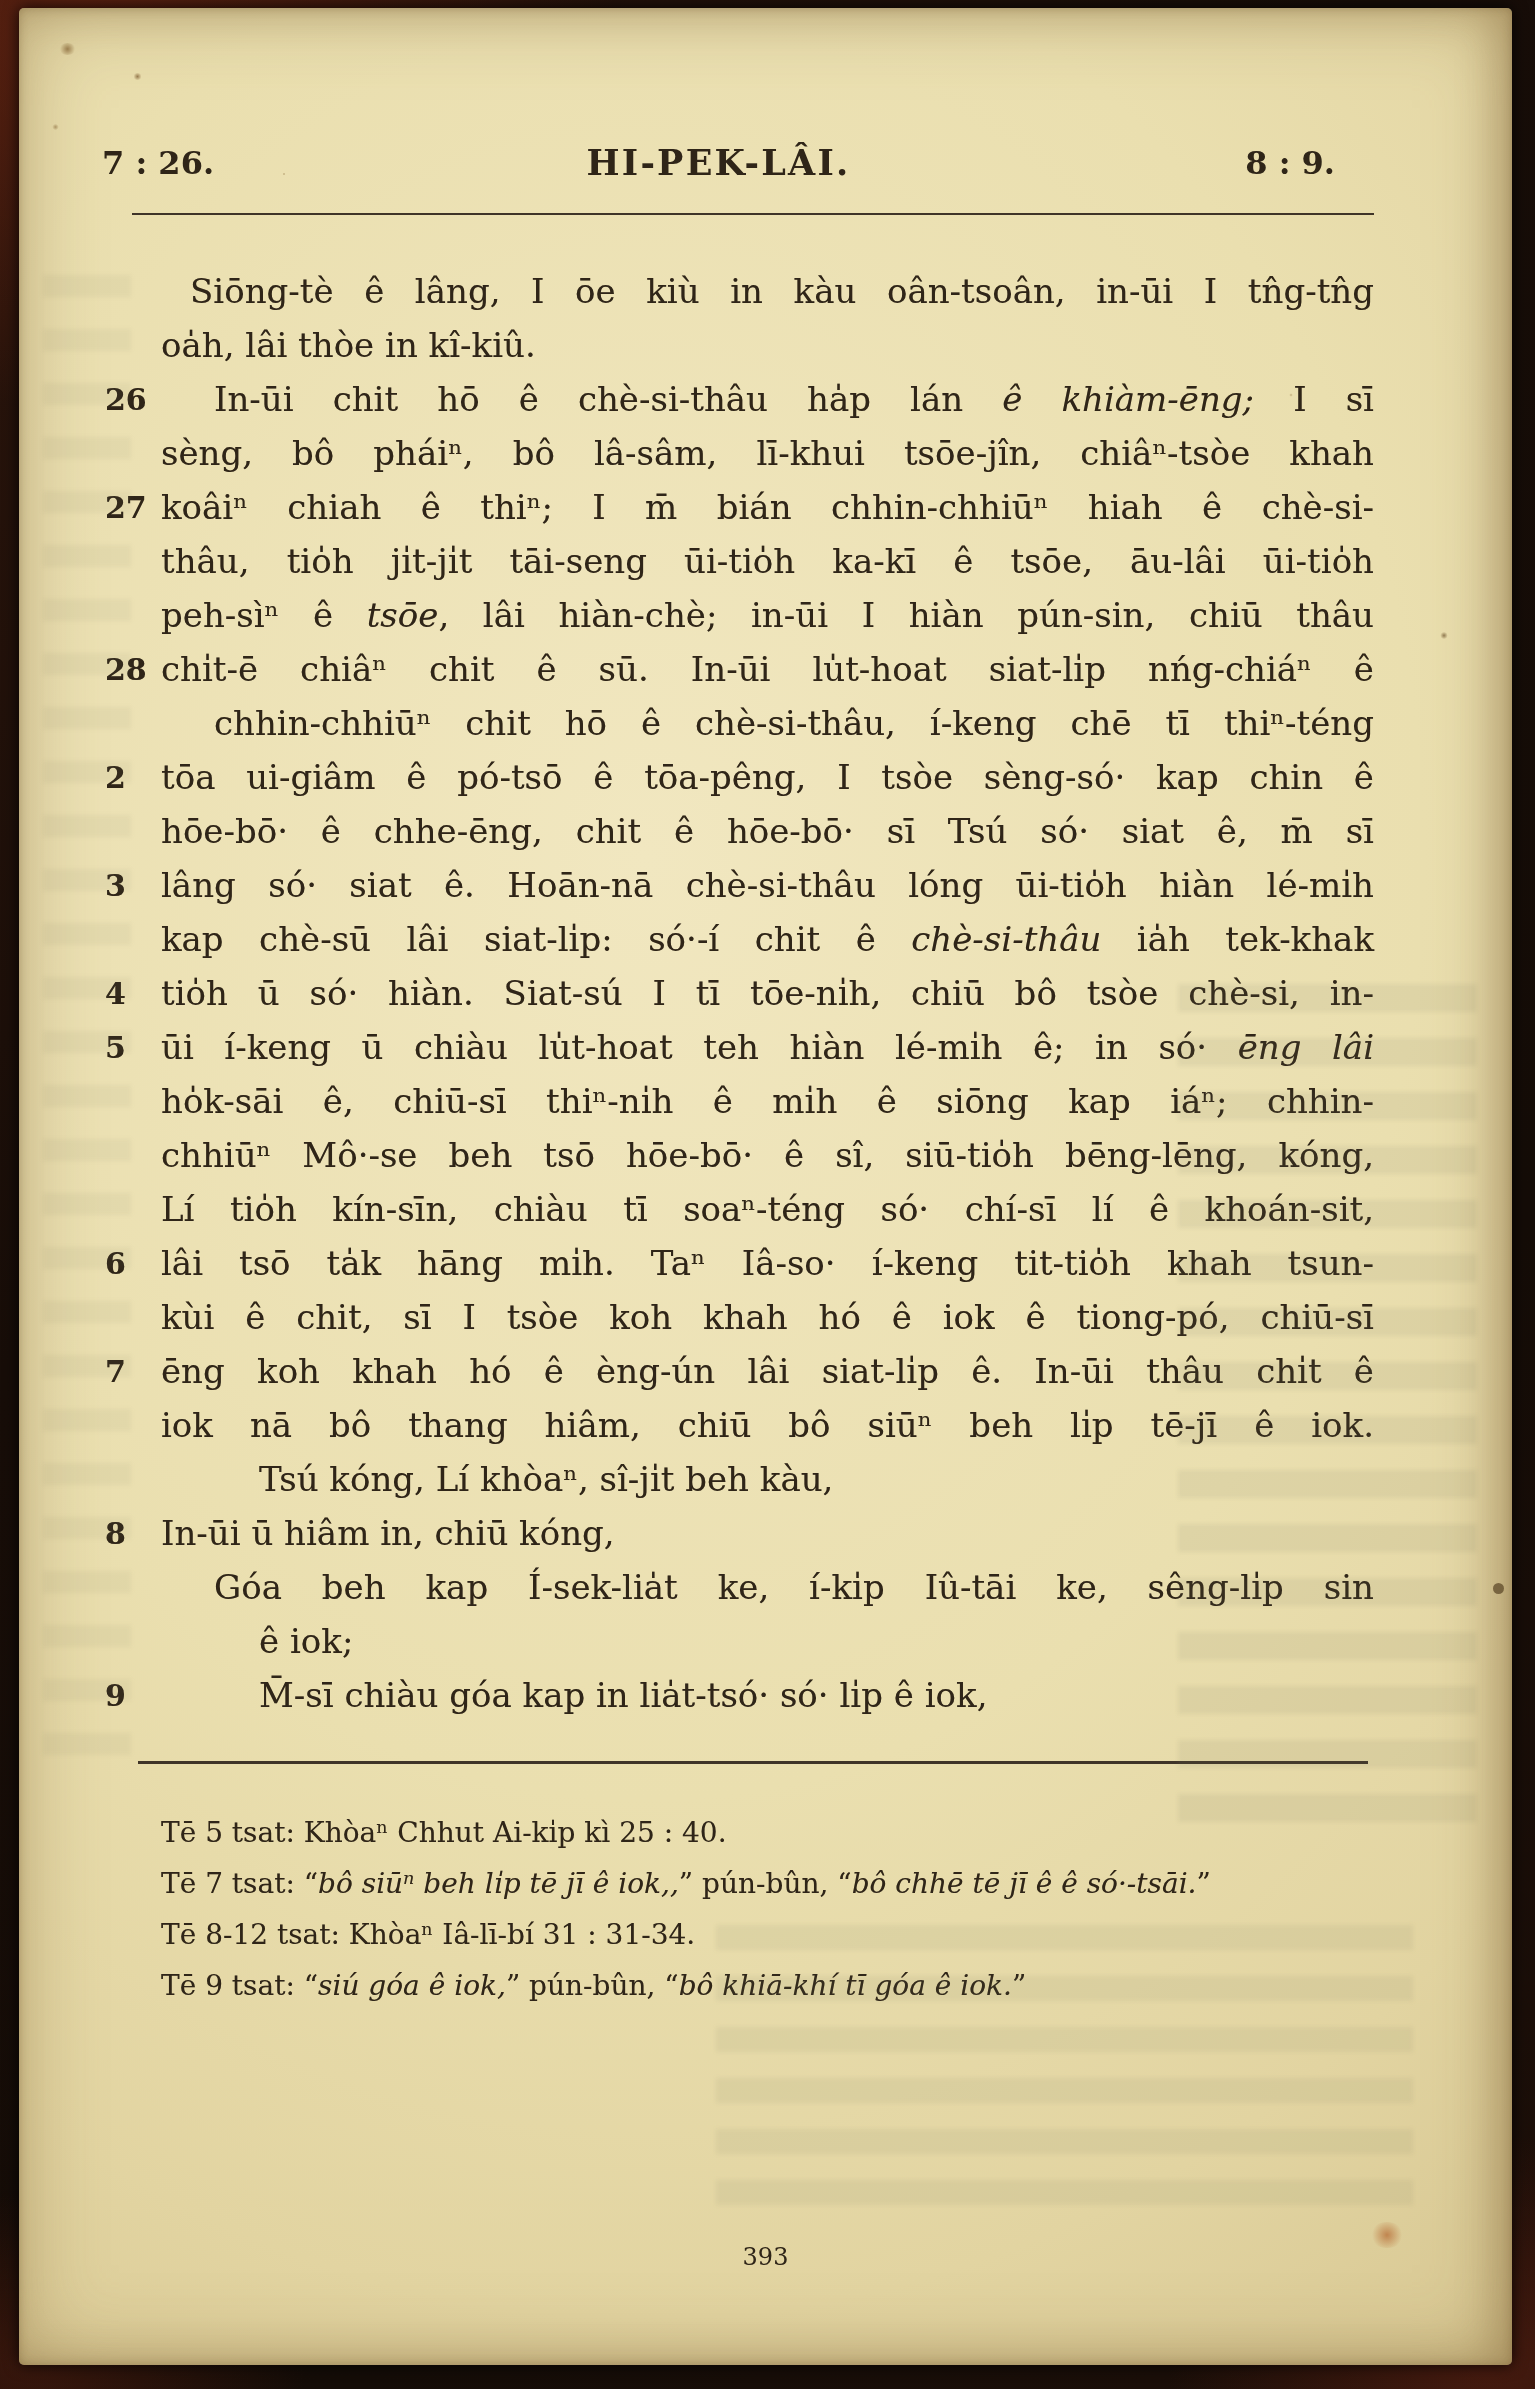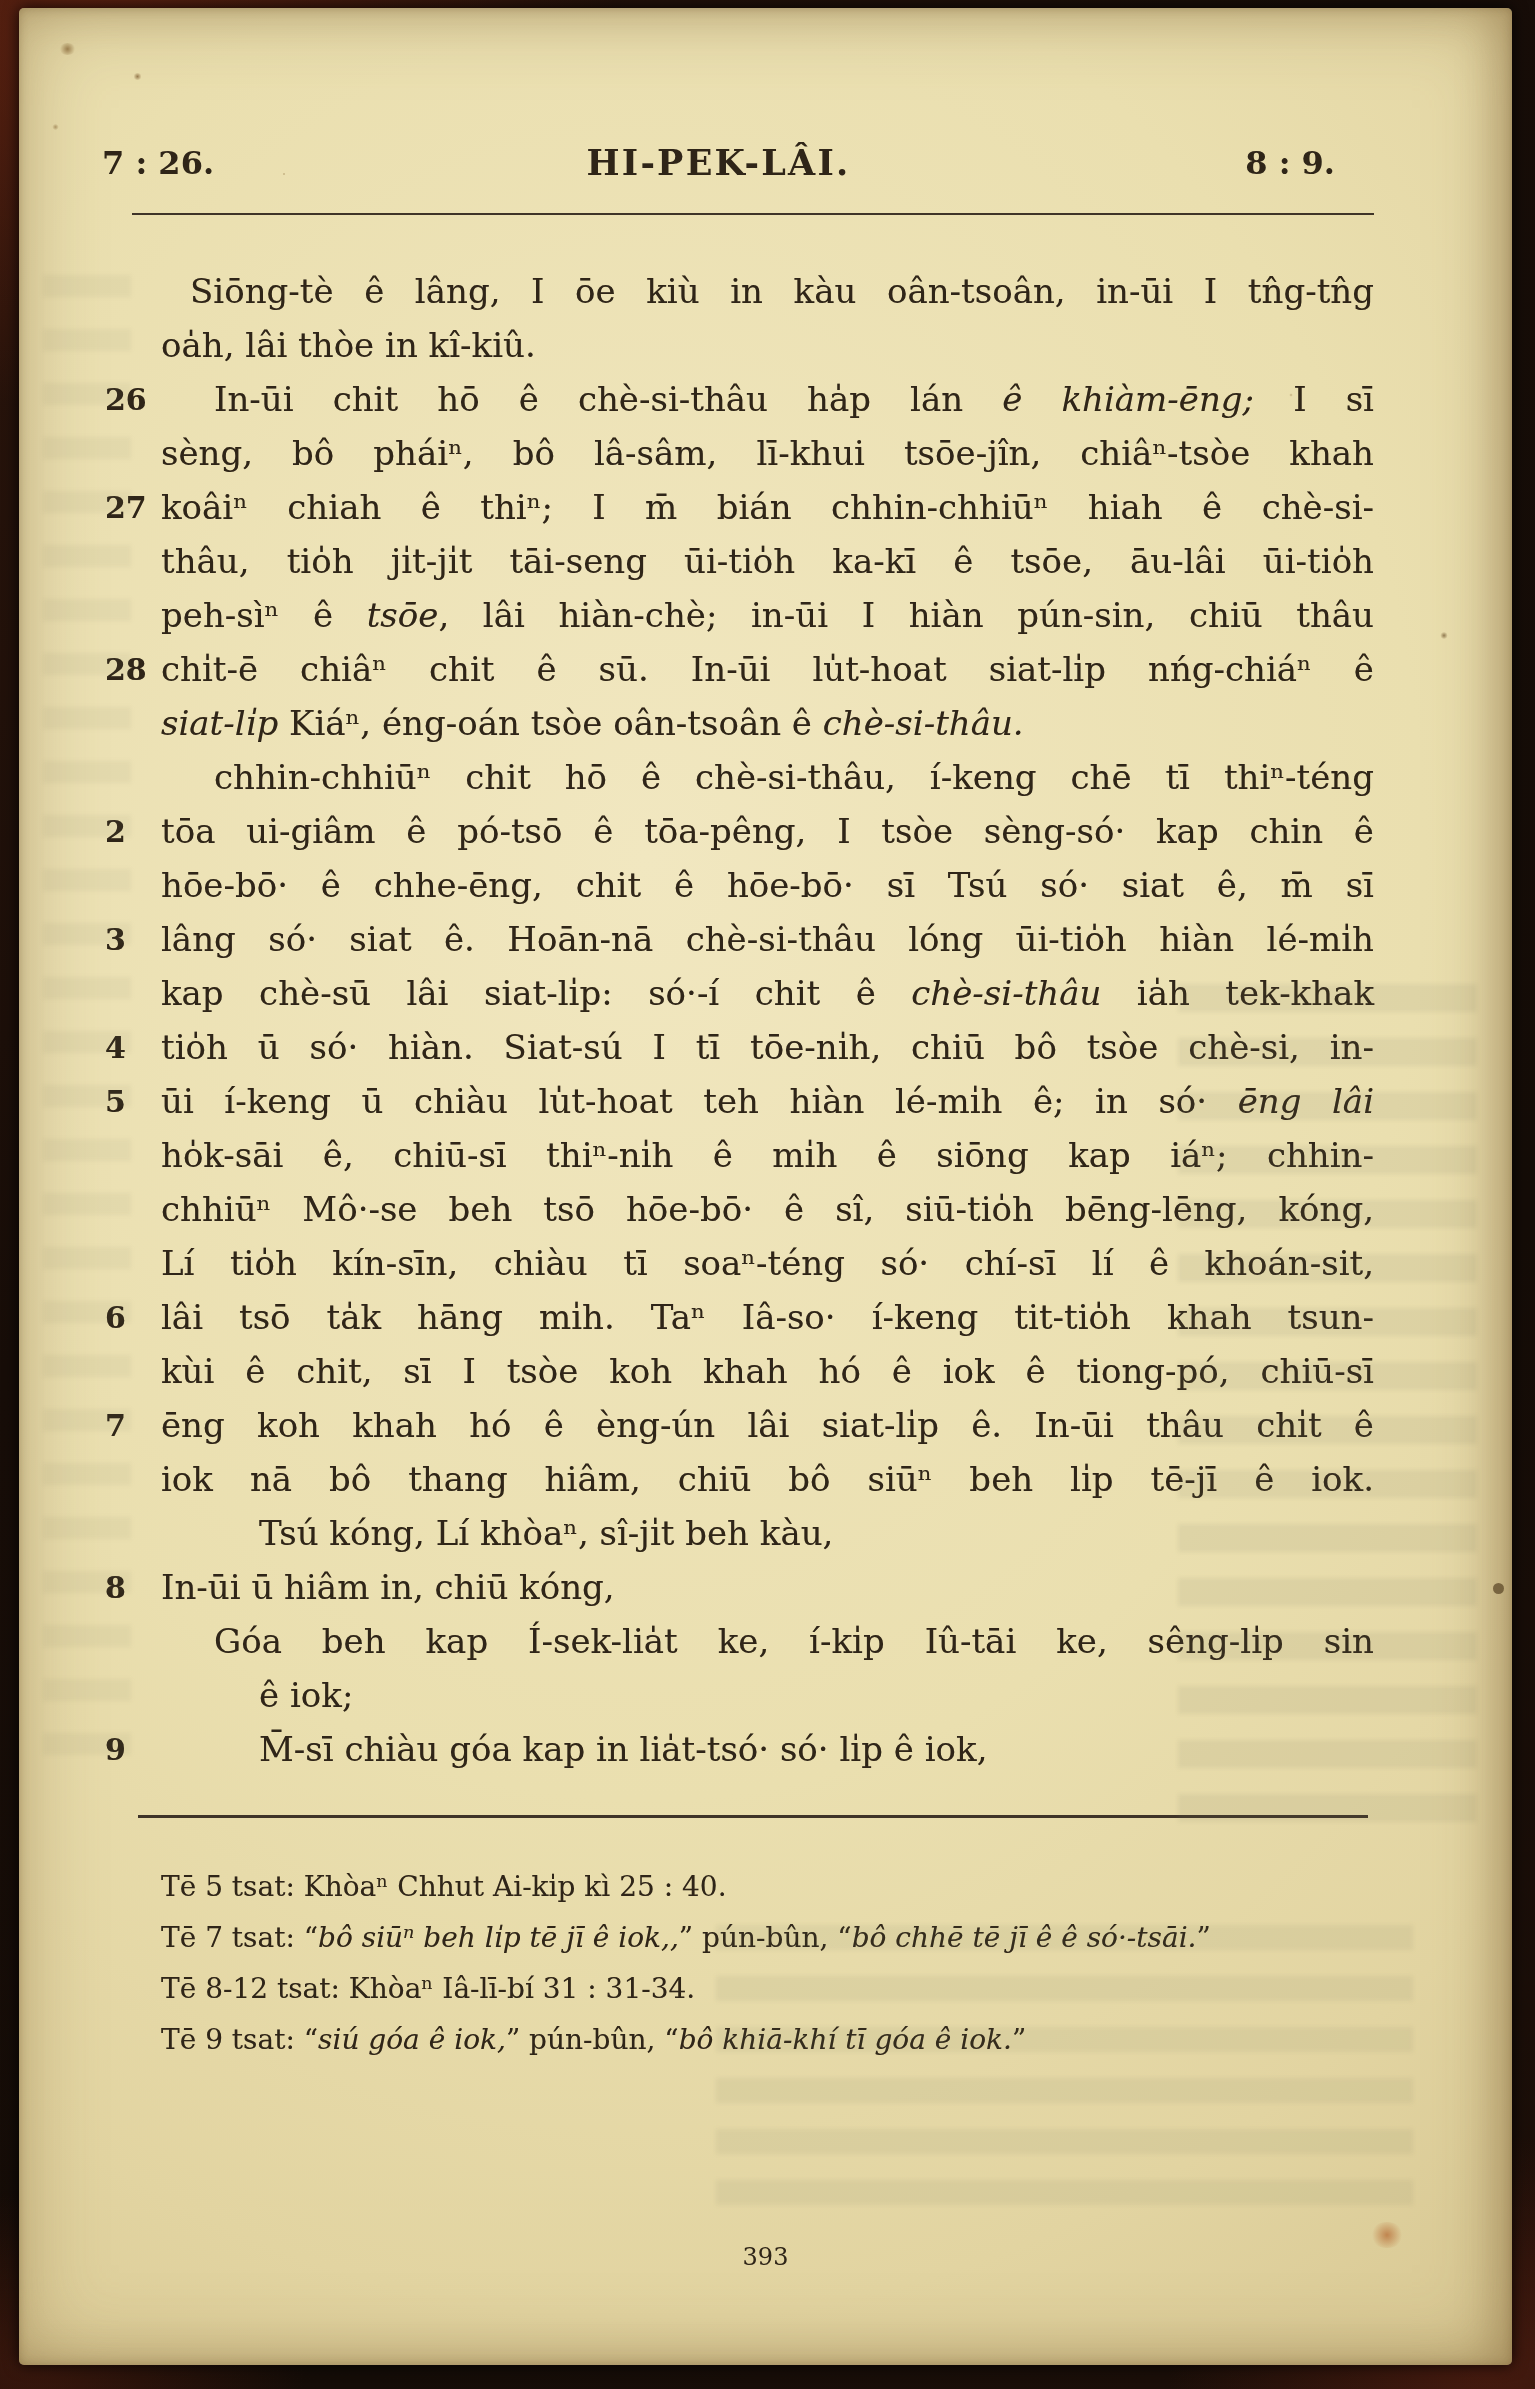--- a/index.html
+++ b/index.html
@@ -108,21 +108,20 @@
 
     <div class="text-block">
         <div class="line ind1"><span>Siōng-tè ê lâng, I ōe kiù in kàu oân-tsoân, in-ūi I tn̂g-tn̂g</span></div>
         <div class="line short"><span>oa̍h, lâi thòe in kî-kiû.</span></div>
         <div class="line ind2"><span class="vnum">26</span><span>In-ūi chit hō ê chè-si-thâu ha̍p lán </span><em>ê khiàm-ēng;</em><span> I sī</span></div>
         <div class="line"><span>sèng, bô pháiⁿ, bô lâ-sâm, lī-khui tsōe-jîn, chiâⁿ-tsòe khah</span></div>
         <div class="line"><span class="vnum">27</span><span>koâiⁿ chiah ê thiⁿ; I m̄ bián chhin-chhiūⁿ hiah ê chè-si-</span></div>
         <div class="line"><span>thâu, tio̍h ji̍t-ji̍t tāi-seng ūi-tio̍h ka-kī ê tsōe, āu-lâi ūi-tio̍h</span></div>
         <div class="line"><span>peh-sìⁿ ê </span><em>tsōe</em><span>, lâi hiàn-chè; in-ūi I hiàn pún-sin, chiū thâu</span></div>
         <div class="line"><span class="vnum">28</span><span>chi̍t-ē chiâⁿ chit ê sū. In-ūi lu̍t-hoat siat-li̍p nńg-chiáⁿ ê</span></div>
-        <div class="line short"><em>siat-li̍p</em><span> Kiáⁿ, éng-oán tsòe oân-tsoân ê </span><em>chè-si-thâu.</em></div>
         <div class="line ind2"><span>chhin-chhiūⁿ chit hō ê chè-si-thâu, í-keng chē tī thiⁿ-téng</span></div>
         <div class="line"><span class="vnum">2</span><span>tōa ui-giâm ê pó-tsō ê tōa-pêng, I tsòe sèng-só· kap chin ê</span></div>
         <div class="line"><span>hōe-bō· ê chhe-ēng, chit ê hōe-bō· sī Tsú só· siat ê, m̄ sī</span></div>
         <div class="line"><span class="vnum">3</span><span>lâng só· siat ê. Hoān-nā chè-si-thâu lóng ūi-tio̍h hiàn lé-mi̍h</span></div>
         <div class="line"><span>kap chè-sū lâi siat-li̍p: só·-í chit ê </span><em>chè-si-thâu</em><span> ia̍h tek-khak</span></div>
         <div class="line"><span class="vnum">4</span><span>tio̍h ū só· hiàn. Siat-sú I tī tōe-ni̍h, chiū bô tsòe chè-si, in-</span></div>
         <div class="line"><span class="vnum">5</span><span>ūi í-keng ū chiàu lu̍t-hoat teh hiàn lé-mi̍h ê; in só· </span><em>ēng lâi</em></div>
         <div class="line"><span>ho̍k-sāi ê, chiū-sī thiⁿ-ni̍h ê mi̍h ê siōng kap iáⁿ; chhin-</span></div>
         <div class="line"><span>chhiūⁿ Mô·-se beh tsō hōe-bō· ê sî, siū-tio̍h bēng-lēng, kóng,</span></div>
         <div class="line"><span>Lí tio̍h kín-sīn, chiàu tī soaⁿ-téng só· chí-sī lí ê khoán-sit,</span></div>

